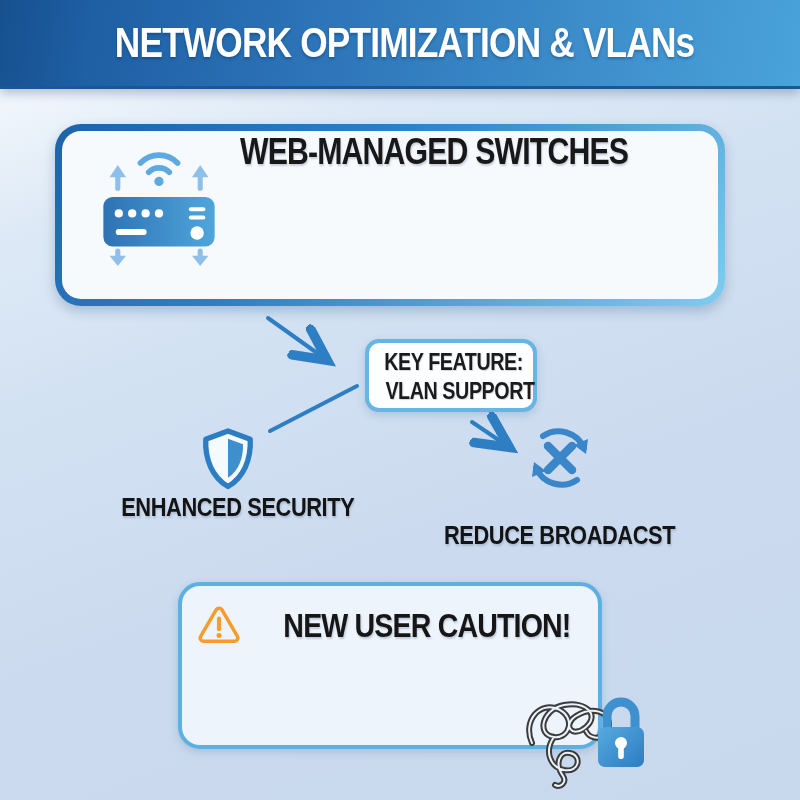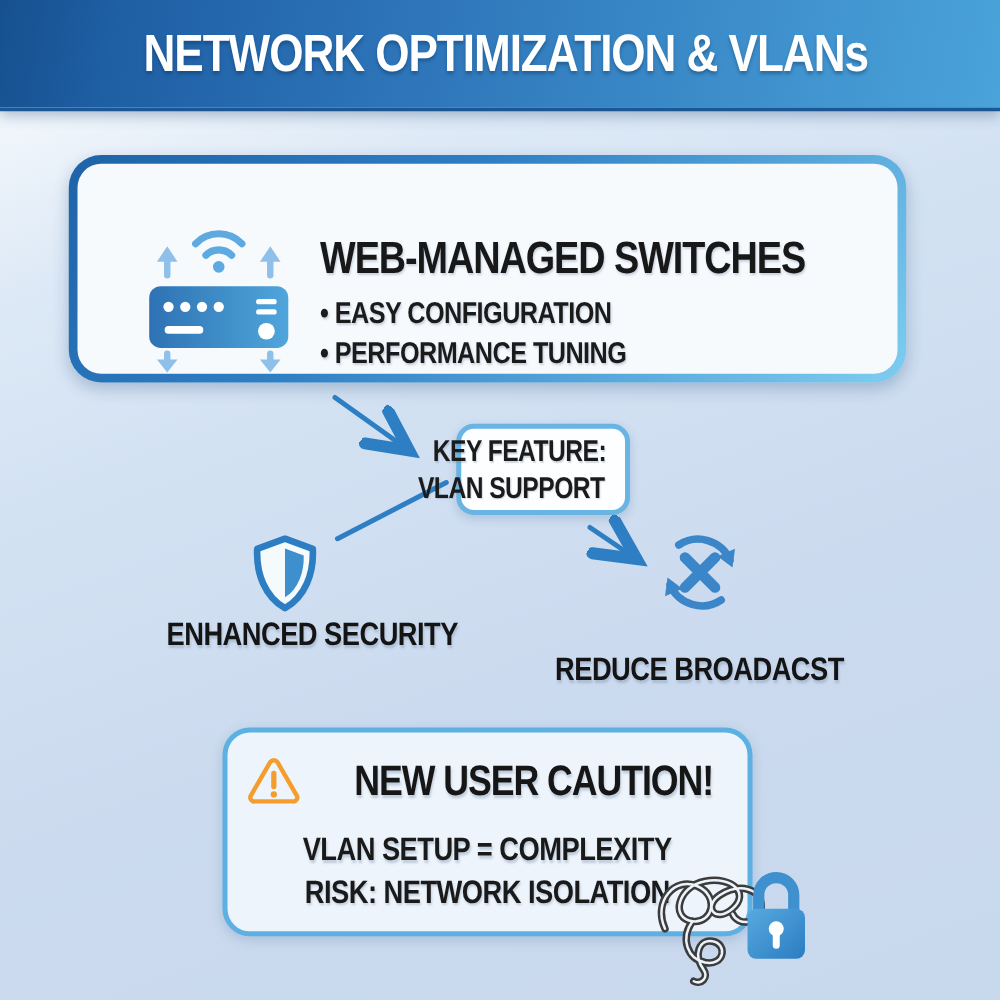--- a/index.html
+++ b/index.html
@@ -26,42 +26,42 @@
   
   .switches-card{
     left:55px;top:124px;width:670px;height:182px;border-radius:26px;
     background:linear-gradient(135deg,#1e63a8 0%,#2e7ec4 40%,#7ecdf0 100%);
     padding:0;box-shadow:0 5px 12px rgba(40,80,130,0.28);
     box-sizing:border-box;
   }
   .switches-card-inner{
     position:absolute;left:7px;top:7px;right:7px;bottom:7px;
     background:#f7fafd;border-radius:19px;
-    display:flex;align-items:flex-end;padding-left:16px;
+    display:flex;align-items:flex-start;
   }
   .switch-icon-wrap{width:150px;margin-left:22px;display:flex;justify-content:center;}
   .switches-text{flex:1;padding-left:6px;}
   .card-title{
     font-size:36px;font-weight:bold;color:#181818;letter-spacing:-1px;white-space:nowrap;
     transform:scaleX(0.84);transform-origin:left center;
     text-shadow:1px 2px 2px rgba(110,130,160,0.35);
   }
   .bullet-list{margin-top:8px;}
   .bullet-item{
     font-size:24px;font-weight:bold;color:#1b1b1b;letter-spacing:-0.5px;white-space:nowrap;
     transform:scaleX(0.84);transform-origin:left center;line-height:32px;
     text-shadow:1px 2px 2px rgba(110,130,160,0.35);
   }
   .bullet-item::before{content:"•  ";}
   
   .key-feature-box{
-    left:365px;top:339px;width:139px;height:73px;border-radius:14px;
+    left:365px;top:339px;width:172px;height:73px;border-radius:14px;
     background:#fdfeff;border:4px solid #68b5e4;box-sizing:border-box;
     box-shadow:0 3px 8px rgba(60,100,150,0.22);
-    display:flex;flex-direction:column;align-items:flex-end;justify-content:center;
+    display:flex;flex-direction:column;align-items:flex-start;justify-content:center;
   }
   .key-feature-line{
     font-size:24px;font-weight:bold;color:#1b1b1b;letter-spacing:-0.5px;white-space:nowrap;
     transform:scaleX(0.82);transform-origin:center;line-height:29px;
     text-shadow:1px 1px 1px rgba(110,130,160,0.3);
   }
   
   .benefit-label{
     font-size:26px;font-weight:bold;color:#141414;letter-spacing:-0.5px;white-space:nowrap;
     transform:scaleX(0.84);transform-origin:center;
@@ -133,24 +133,20 @@
         <g fill="#8ec0ea">
           <rect x="17.5" y="114" width="5" height="10" rx="2.5"></rect>
           <path d="M12 121 L28 121 L20 131 Z"></path>
           <rect x="97.5" y="114" width="5" height="10" rx="2.5"></rect>
           <path d="M92 121 L108 121 L100 131 Z"></path>
         </g>
       </svg>
     </div>
     <div class="switches-text">
       <div class="card-title">WEB-MANAGED SWITCHES</div>
-      <div class="bullet-list">
-        <div class="bullet-item">EASY CONFIGURATION</div>
-        <div class="bullet-item">PERFORMANCE TUNING</div>
-      </div>
     </div>
   </div>
 </div>
 
 <svg class="abs overlay-svg" style="left:0;top:0;" width="800" height="800" viewBox="0 0 800 800">
   <defs>
     <marker id="arrowhead" markerWidth="14" markerHeight="14" refX="8" refY="5" orient="auto">
       <path d="M1 1 L9 5 L1 9" fill="none" stroke="#2e7ec4" stroke-width="2.4" stroke-linecap="round"></path>
     </marker>
   </defs>
@@ -161,21 +157,21 @@
 
 <div class="abs key-feature-box">
   <div class="key-feature-line">KEY FEATURE:</div>
   <div class="key-feature-line">VLAN SUPPORT</div>
 </div>
 
 <svg class="abs" style="left:199px;top:427px;" width="58" height="64" viewBox="0 0 60 66">
   <path d="M30 4 L53 12.5 C54 33 46.5 52 30 61.5 C13.5 52 6 33 7 12.5 Z" fill="#f5fafd" stroke="#2d7dc2" stroke-width="5.5" stroke-linejoin="round"></path>
   <path d="M30 12 L45.5 17.8 C46 31.5 41 45.5 30 52.5 Z" fill="#3d8fce"></path>
 </svg>
-<div class="abs benefit-label-wrap" style="left:120px;top:492px;width:260px;">
+<div class="abs benefit-label-wrap" style="left:108px;top:492px;width:260px;">
   <div class="benefit-label">ENHANCED SECURITY</div>
 </div>
 
 <svg class="abs" style="left:525px;top:423px;" width="70" height="70" viewBox="0 0 70 70">
   <g stroke="#3a86c8" stroke-width="6" fill="none" stroke-linecap="round">
     <path d="M18 13 A 28 28 0 0 1 59 25"></path>
     <path d="M52 57 A 28 28 0 0 1 11 45"></path>
   </g>
   <g fill="#3a86c8">
     <path d="M63 16 L61 31 L49 22 Z"></path>
@@ -191,24 +187,20 @@
 </div>
 
 <div class="abs caution-card">
   <div class="caution-head">
     <svg width="58" height="54" viewBox="0 0 60 56">
       <path d="M26 6 a5 5 0 0 1 8 0 L56 44 a4.5 4.5 0 0 1 -4 7 L8 51 a4.5 4.5 0 0 1 -4 -7 Z" fill="none" stroke="#f59d2c" stroke-width="5" stroke-linejoin="round"></path>
       <line x1="30" y1="19" x2="30" y2="34" stroke="#f59d2c" stroke-width="6" stroke-linecap="round"></line>
       <circle cx="30" cy="43" r="3.6" fill="#f59d2c"></circle>
     </svg>
     <div class="caution-title">NEW USER CAUTION!</div>
-  </div>
-  <div class="caution-lines">
-    <div class="caution-line">VLAN SETUP = COMPLEXITY</div>
-    <div class="caution-line">RISK: NETWORK ISOLATION</div>
   </div>
 </div>
 
 <svg class="abs" style="left:518px;top:683px;" width="132" height="112" viewBox="0 0 132 112">
   <defs>
     <linearGradient id="lockg" x1="0" y1="0" x2="1" y2="1">
       <stop offset="0" stop-color="#57aadf"></stop>
         <stop offset="1" stop-color="#2c7cc2"></stop>
     </linearGradient>
   </defs>

